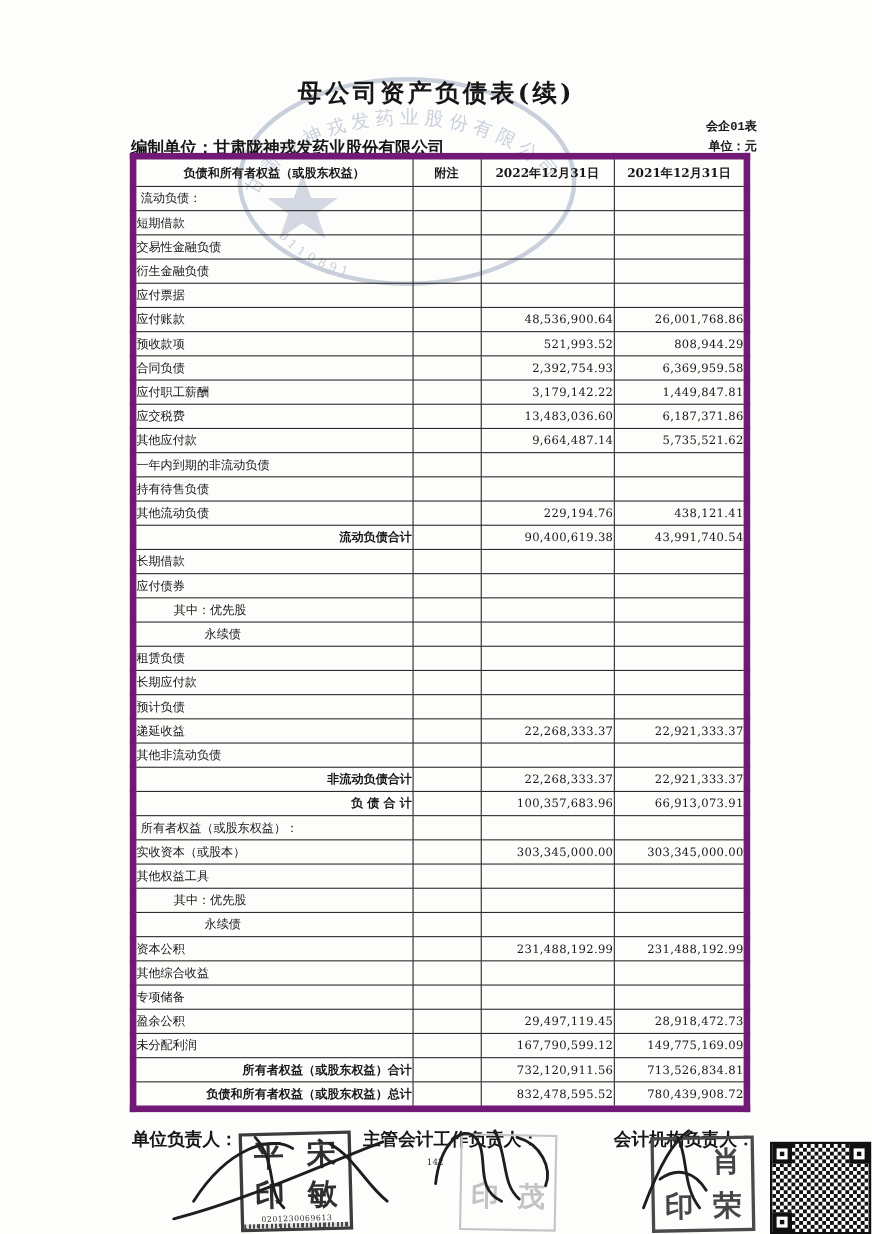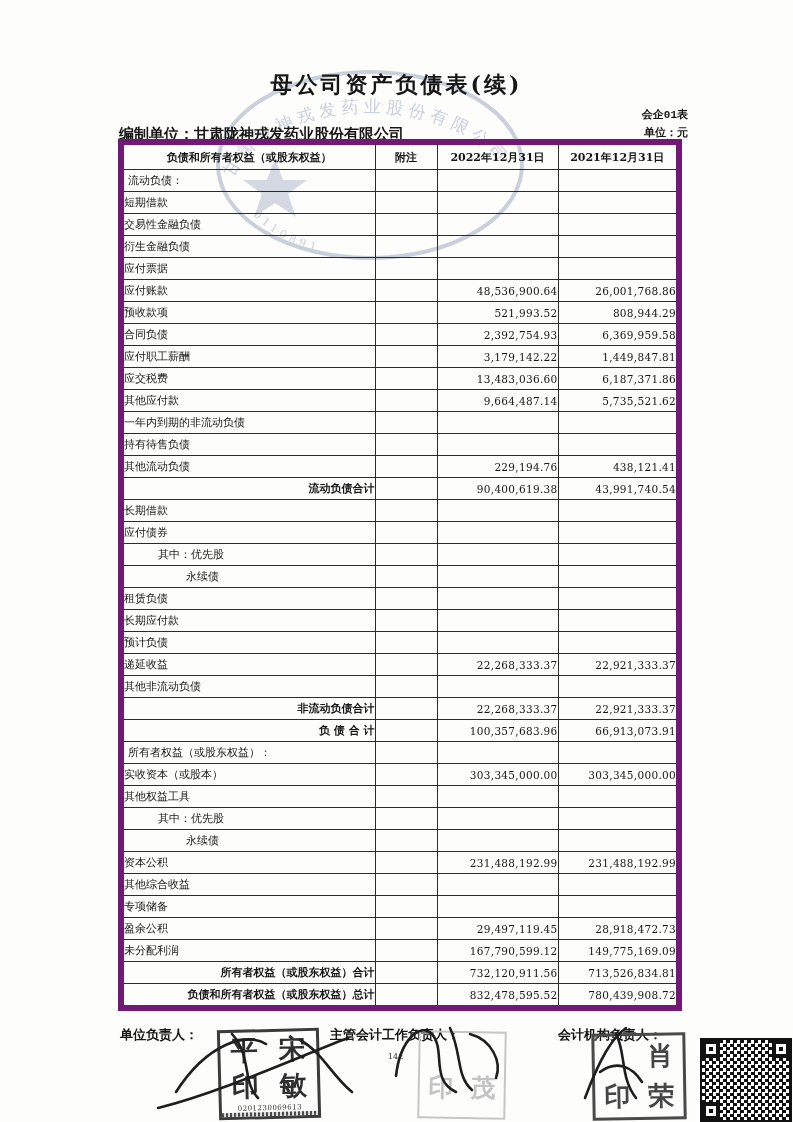--- a/index.html
+++ b/index.html
@@ -30,21 +30,21 @@
   table.bs{border:6px solid #701a75;}
   table.bs thead th{height:24px;font-weight:bold;text-align:center;font-size:11px;}
   col.c1{width:254px;}col.c2{width:62px;}col.c3{width:121px;}col.c4{width:121px;}
   td.c-label{padding-left:14px;}
   td.c-label.section{padding-left:4px;}
   td.c-label.sub{padding-left:34px;}
   td.c-label.subsub{padding-left:62px;}
   td.c-label.total{padding-left:0;text-align:right;font-weight:bold;margin-top:14px;}
   td.c-num{text-align:right;padding-right:7px;font-size:10.5px;letter-spacing:.3px;}
   
-  .flabel{top:1026px;font-size:13px;font-weight:bold;}
+  .flabel{top:1026px;font-size:16px;font-weight:bold;}
   .pageno{left:388px;top:1052px;font-size:8px;color:#333;}
   
   .seal{box-sizing:border-box;display:flex;flex-direction:column;align-items:center;justify-content:flex-start;}
   .seal .grid{display:grid;grid-template-columns:1fr 1fr;width:100%;flex:1;}
   .seal .grid span{display:flex;align-items:center;justify-content:center;font-weight:bold;}
   .seal1{left:218px;top:1029px;width:102px;height:90px;border:3px solid #3c3c3c;transform:rotate(-1.5deg);}
   .seal1 .grid span{font-size:27px;color:#2f2f2f;}
   .seal1 .num{font-size:7px;letter-spacing:.5px;color:#2f2f2f;line-height:8px;}
   .seal1 .stripe{width:100%;height:7px;background:repeating-linear-gradient(90deg,#4a4a4a 0 2px,#ddd 2px 4px);}
   .seal2{left:418px;top:1031px;width:88px;height:88px;border:2.5px solid #c6c6c6;transform:rotate(1deg);}

